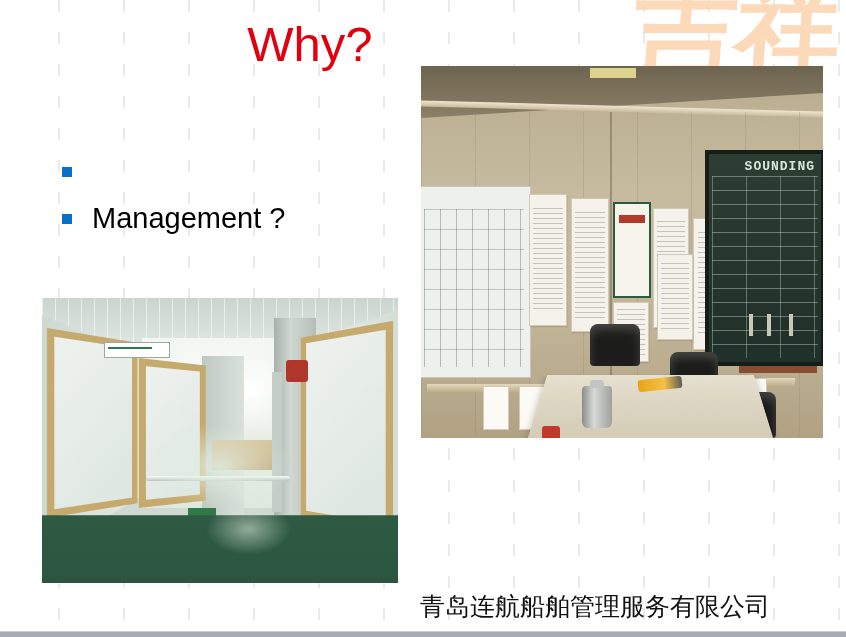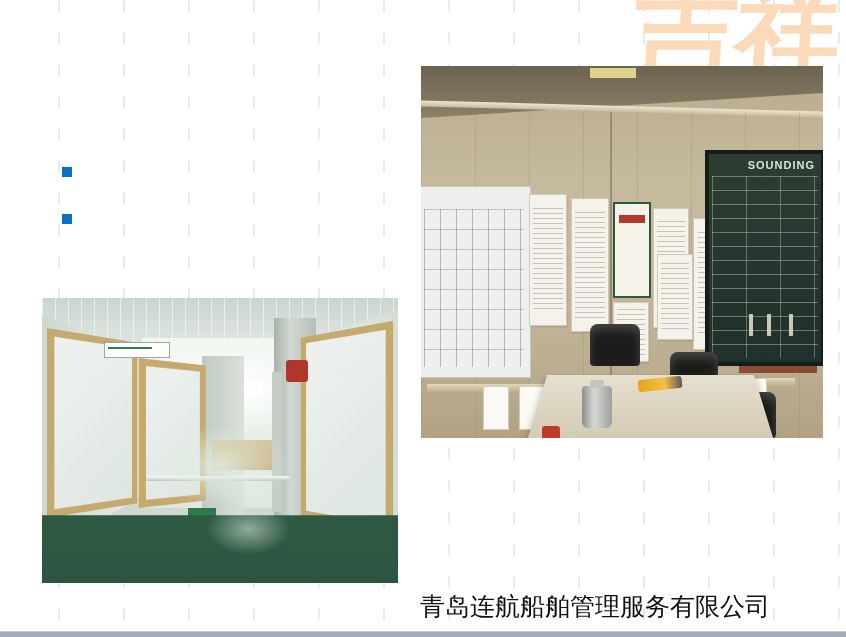--- a/index.html
+++ b/index.html
@@ -271,22 +271,22 @@
     border:1px solid #d2ccb8; top:320px;
   }
   .cr-tag.t2 { top:312px; }
   .cr-board {
     position:absolute; right:-2px; top:84px; width:112px; height:208px;
     background: linear-gradient(to bottom, #2d3d33, #20302a);
     border:4px solid #151d18;
   }
   .cr-board-title {
     position:absolute; right:6px; top:5px;
-    color:#d8e6d8; font-size:11px; font-weight:700;
-    font-family:Liberation Sans, sans-serif; letter-spacing:1px;
+    color:#d8e6d8; font-size:13px; font-weight:700;
+    font-family:Liberation Mono, monospace; letter-spacing:1px;
   }
   .cr-board-grid {
     position:absolute; left:3px; top:22px; right:3px; bottom:4px;
     background-image:
       repeating-linear-gradient(to bottom, rgba(190,210,190,0.45) 0 1px, rgba(0,0,0,0) 1px 14px),
       repeating-linear-gradient(to right, rgba(190,210,190,0.40) 0 1px, rgba(0,0,0,0) 1px 34px);
   }
   .cr-table {
     position:absolute; left:26%; bottom:-6px; width:62%; height:120px;
     background: linear-gradient(to bottom, #e6e0cf, #d2cab4);
@@ -364,27 +364,29 @@
     <div class="gridline" style="left:578px"></div>
     <div class="gridline" style="left:643px"></div>
     <div class="gridline" style="left:708px"></div>
     <div class="gridline" style="left:773px"></div>
     <div class="gridline" style="left:838px"></div>
   </div>
 
   <div class="watermark top-right">吉祥</div>
   <div class="watermark bottom-left">吉祥</div>
 
+  <div class="slide-title">Why?</div>
 
   <div class="bullets">
     <div class="bullet-row">
       <span class="bullet-marker"></span>
     </div>
     <div class="bullet-row">
       <span class="bullet-marker"></span>
+      <span class="bullet-text">Management ?</span>
     </div>
   </div>
 
   <div class="photo photo-corridor">
     <div class="scene cor-bg">
       <div class="cor-ceiling"></div>
       <div class="cor-ceiling-lines"></div>
       <div class="cor-wall-l"></div>
       <div class="cor-wall-r"></div>
       <div class="cor-backwall"></div>

